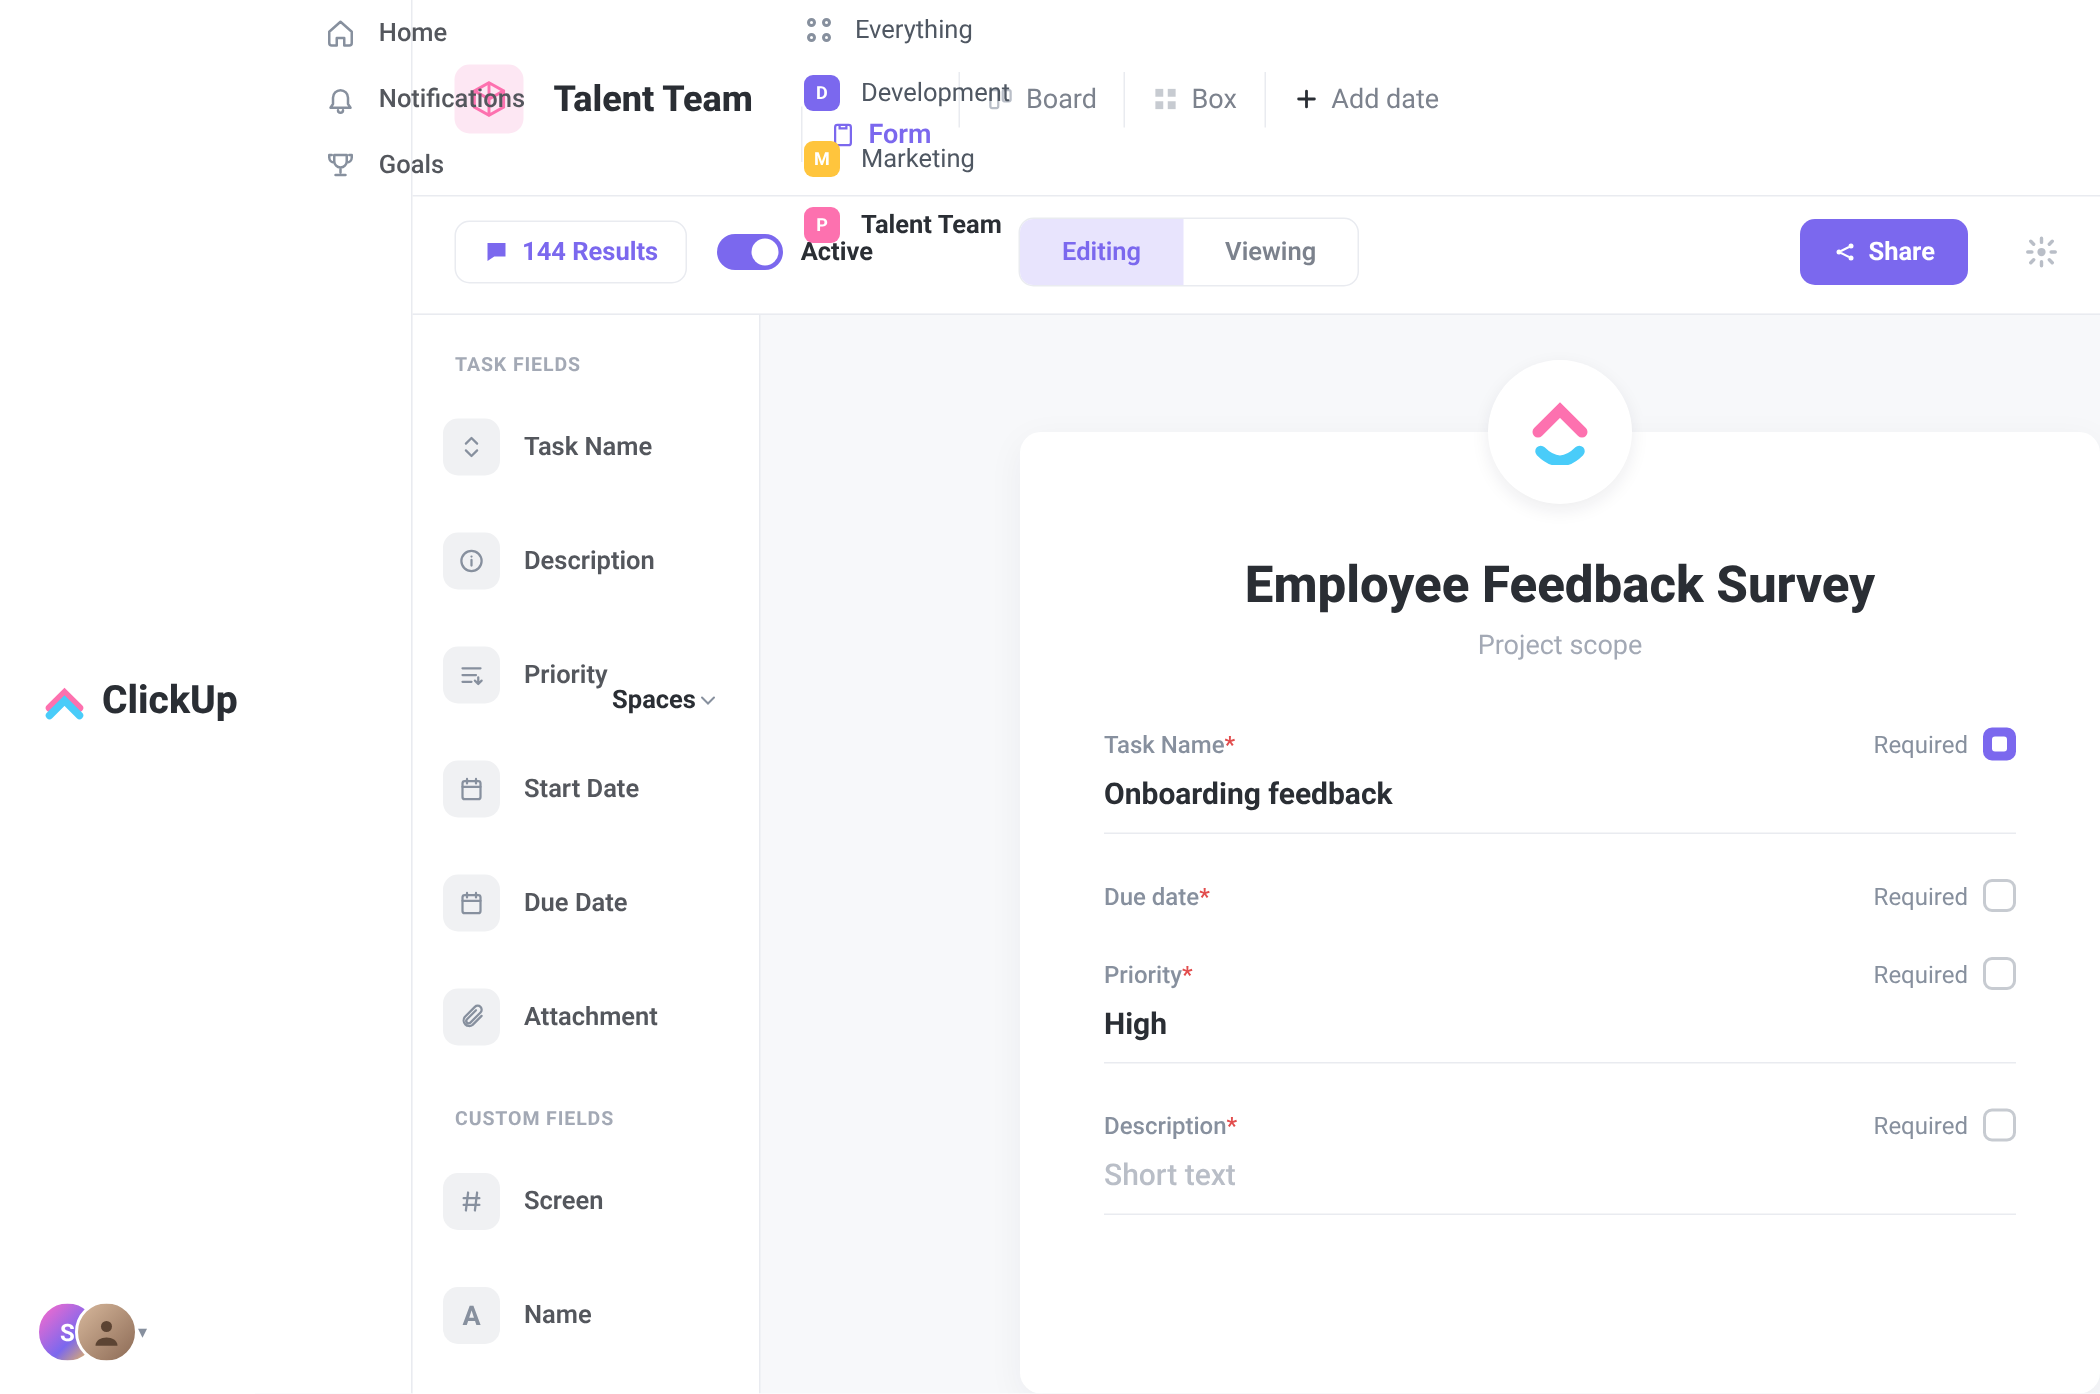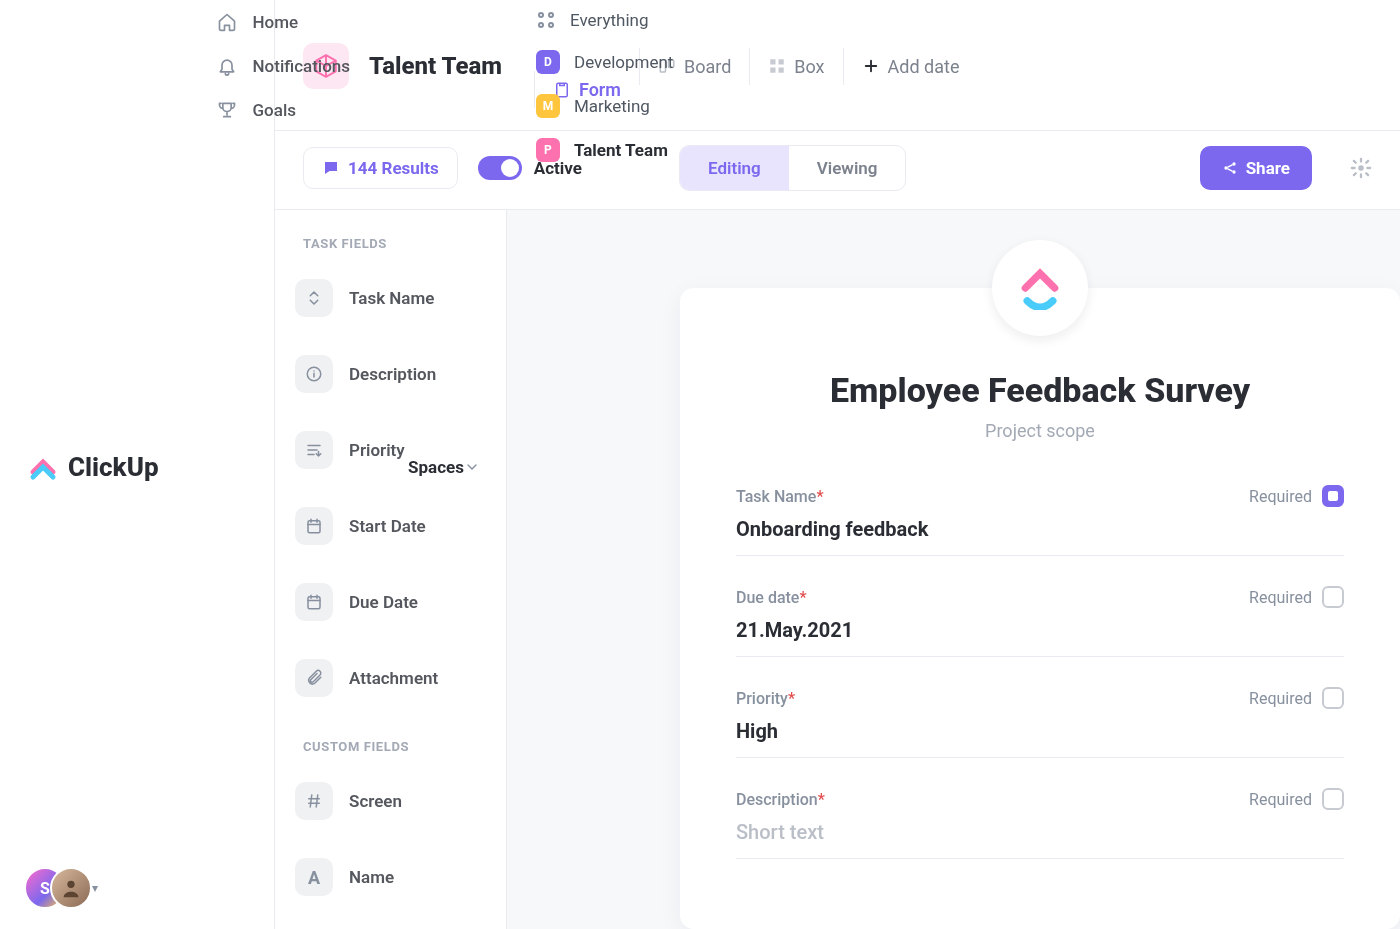--- a/index.html
+++ b/index.html
@@ -375,21 +375,20 @@
           </div>
 
           <div class="ffield">
             <div class="ffield-head">
               <div class="ffield-label"><span>Due date</span><span class="req-star">*</span></div>
               <div class="req-grp">
                 <span class="req-text">Required</span>
                 <div class="check"></div>
               </div>
             </div>
-            <div class="ffield-value">21.May.2021</div>
           </div>
 
           <div class="ffield">
             <div class="ffield-head">
               <div class="ffield-label"><span>Priority</span><span class="req-star">*</span></div>
               <div class="req-grp">
                 <span class="req-text">Required</span>
                 <div class="check"></div>
               </div>
             </div>

